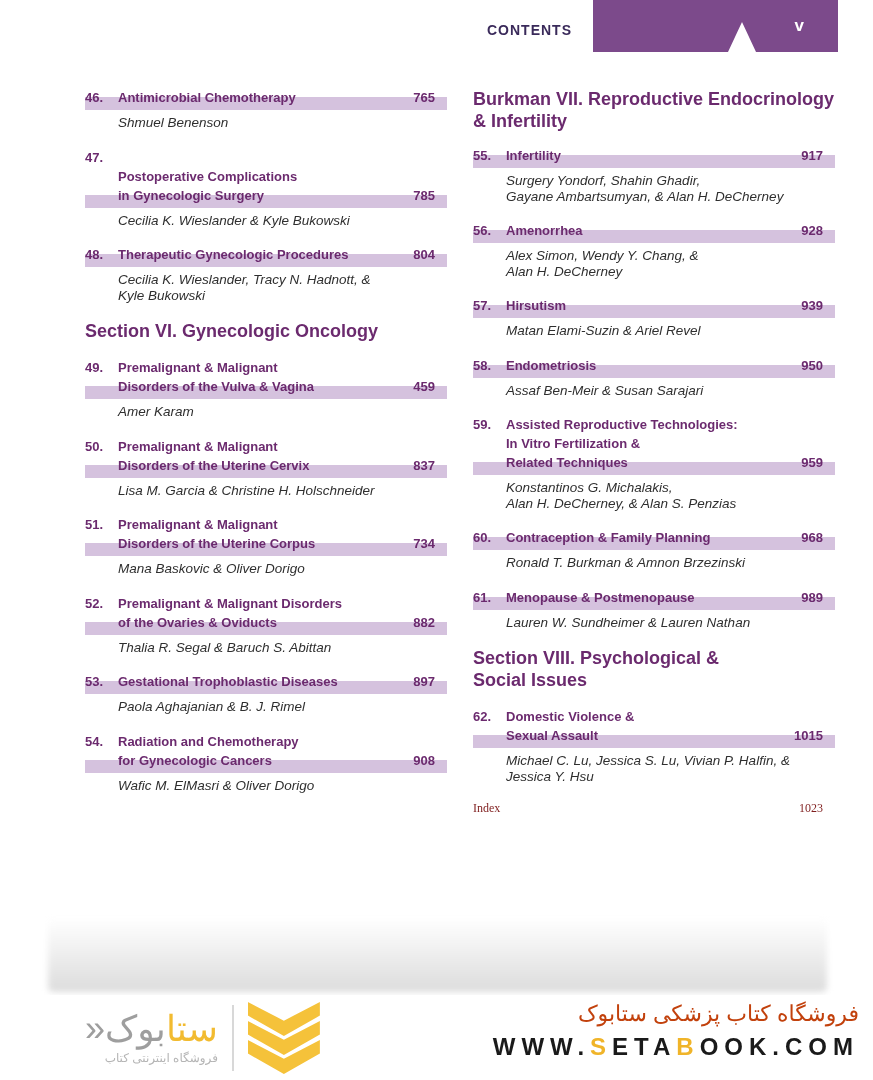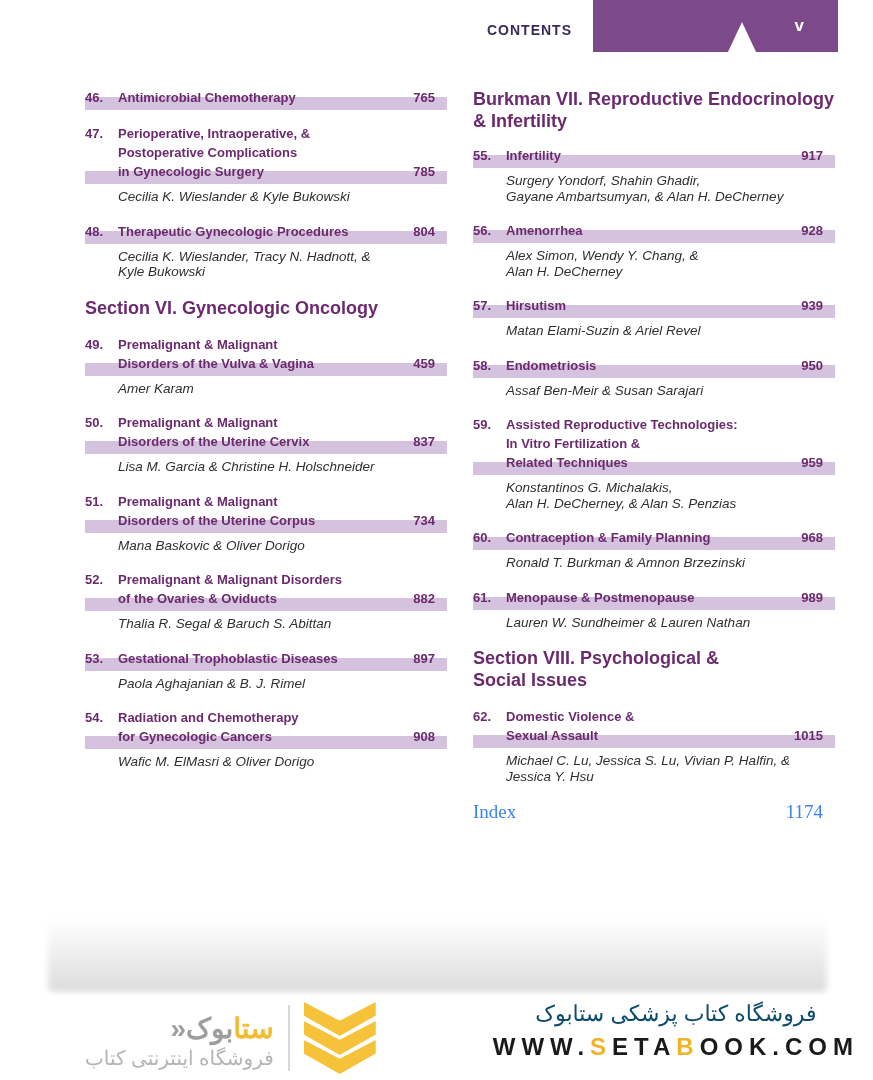--- a/index.html
+++ b/index.html
@@ -52,52 +52,52 @@
     font-size: 13.5px; line-height: 15.5px; color: #2f2f2f; white-space: nowrap;
   }
   .section-heading {
     font-weight: bold; font-size: 18px; line-height: 22px;
     color: #6b2a6e; margin: 12px 0 16px 0; white-space: nowrap;
   }
   .section-heading.first { margin-top: 0; margin-bottom: 14px; }
 
   .index-row {
     display: flex; margin-top: 6px;
-    font-family: "Liberation Serif", serif; font-size: 19px; color: #3b82f6;
+    font-family: "Liberation Serif", serif; font-size: 12px; color: #7f1d1d;
   }
   .index-row .idx-pg { margin-left: auto; padding-right: 12px; }
 
   
   .page-shadow {
     position: absolute; left: 48px; top: 918px; width: 779px; height: 74px;
     background: linear-gradient(to bottom, #ffffff 0%, #ececec 55%, #dcdcdc 100%);
     border-radius: 0 0 5px 5px; filter: blur(3px);
   }
 
   
   .footer { position: absolute; left: 0; top: 995px; width: 873px; height: 85px; background: #ffffff; }
   .logo-group { position: absolute; left: 85px; top: 7px; display: flex; align-items: center; }
   .wordmark-col { text-align: right; }
-  .wordmark { direction: rtl; font-weight: bold; font-size: 28px; line-height: 40px; white-space: nowrap; }
+  .wordmark { direction: rtl; font-weight: normal; font-size: 36px; line-height: 40px; white-space: nowrap; }
   .wordmark .wy { color: #f2bb30; }
   .wordmark .wg { color: #9e9e9e; }
   .wordmark .wmk { color: #9e9e9e; }
-  .tagline { direction: rtl; color: #b5b5b5; font-size: 20px; line-height: 17px; margin-top: 1px; white-space: nowrap; }
+  .tagline { direction: rtl; color: #b5b5b5; font-size: 12px; line-height: 17px; margin-top: 1px; white-space: nowrap; }
   .logo-divider { width: 2px; height: 66px; background: #d8d8d8; margin: 0 14px; }
   .emblem { position: relative; width: 72px; height: 72px; }
   .chev {
     position: absolute; left: 0; width: 72px; height: 34px; background: #f5c23a;
     clip-path: polygon(0 0, 50% 55%, 100% 0, 100% 40%, 50% 100%, 0 40%);
   }
   .chev.c1 { top: 0; }
   .chev.c2 { top: 19px; }
   .chev.c3 { top: 38px; }
 
   .store-block { position: absolute; right: 14px; top: 4px; text-align: right; }
-  .store-title { direction: rtl; font-size: 22px; line-height: 30px; color: #0c4a6e; white-space: nowrap; text-align: center; }
+  .store-title { direction: rtl; font-size: 22px; line-height: 30px; color: #c2410c; white-space: nowrap; }
   .store-url {
     margin-top: 4px; font-size: 24px; line-height: 28px; font-weight: bold;
     letter-spacing: 6px; color: #1a1a1a; white-space: nowrap;
   }
   .store-url .y { color: #f0b429; }
 </style>
 </head>
 <body>
 
 <div class="canvas">
@@ -110,26 +110,28 @@
 
   <div class="col col-left">
 
     <div class="entry">
       <div class="tline">
         <span class="hl"></span>
         <span class="num">46.</span>
         <span class="ttl">Antimicrobial Chemotherapy</span>
         <span class="pg">765</span>
       </div>
+      <div class="authors">
+        <div>Shmuel Benenson</div>
+      </div>
     </div>
 
     <div class="entry">
       <div class="tline">
         <span class="num">47.</span>
-        <span class="ttl">Perioperative, Intraoperative, &amp;</span>
       </div>
       <div class="tline">
         <span class="num"></span>
         <span class="ttl">Postoperative Complications</span>
       </div>
       <div class="tline">
         <span class="hl"></span>
         <span class="num"></span>
         <span class="ttl">in Gynecologic Surgery</span>
         <span class="pg">785</span>
@@ -369,21 +371,21 @@
         <span class="pg">1015</span>
       </div>
       <div class="authors">
         <div>Michael C. Lu, Jessica S. Lu, Vivian P. Halfin, &amp;</div>
         <div>Jessica Y. Hsu</div>
       </div>
     </div>
 
     <div class="index-row">
       <span>Index</span>
-      <span class="idx-pg">1174</span>
+      <span class="idx-pg">1023</span>
     </div>
 
   </div>
 
   <div class="page-shadow"></div>
 
   <div class="footer">
 
     <div class="logo-group">
       <div class="wordmark-col">

